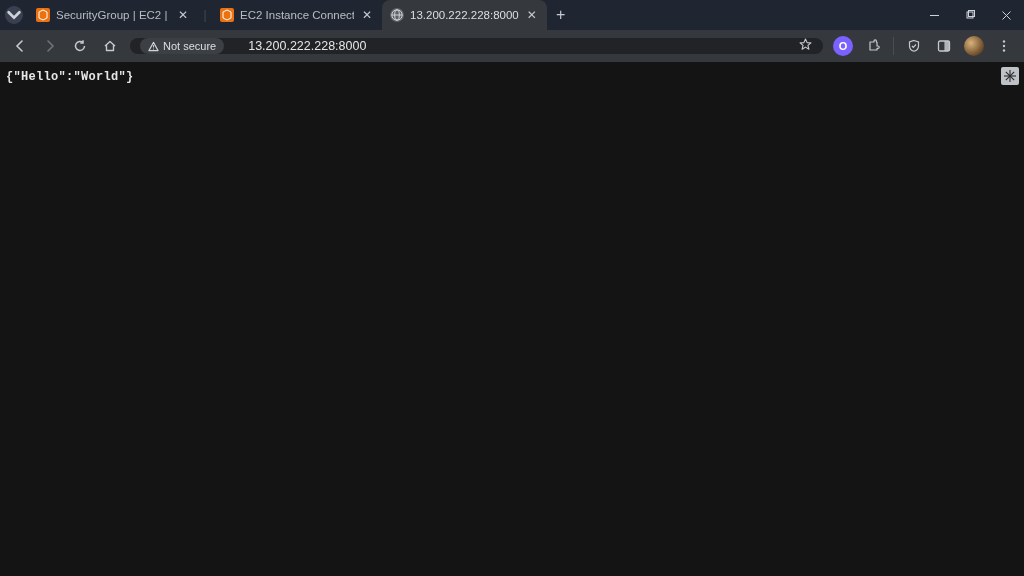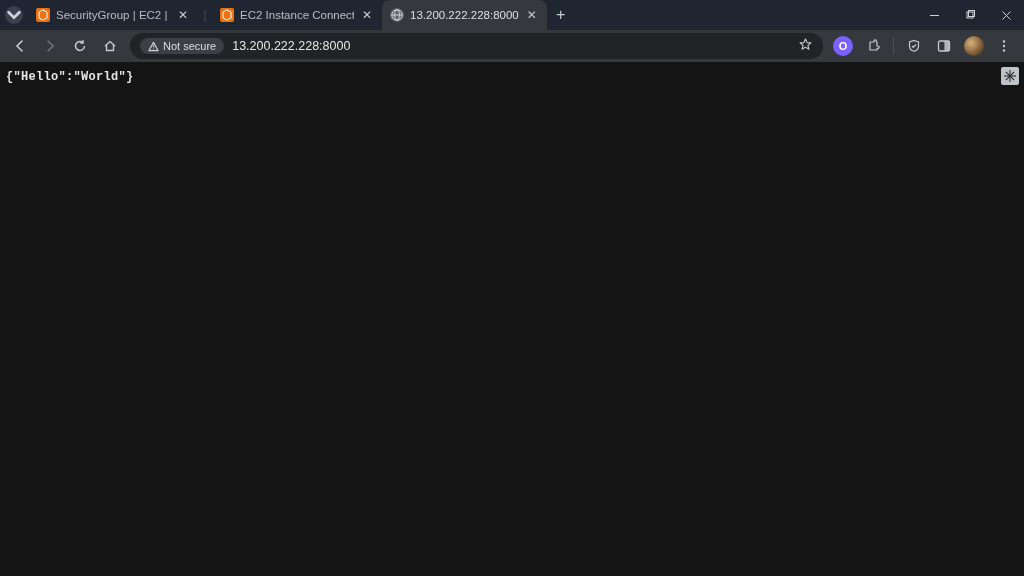--- a/index.html
+++ b/index.html
@@ -33,21 +33,21 @@
   .tabstrip .spacer{flex:1;}
   .win-controls{display:flex;align-items:center;}
   .win-btn{width:36px;height:30px;display:flex;align-items:center;justify-content:center;color:var(--icon-dim);}
   .win-btn svg{width:11px;height:11px;}
 
   
   .toolbar{height:32px;background:var(--chrome-toolbar);display:flex;align-items:center;padding:0 6px;gap:2px;box-sizing:border-box;}
   .tbtn{width:28px;height:28px;display:flex;align-items:center;justify-content:center;color:var(--icon-dim);border-radius:14px;}
   .tbtn.disabled{opacity:0.4;}
   .tbtn svg{width:16px;height:16px;}
-  .addr{flex:1;height:26px;background:var(--chrome-addr);border-radius:13px;display:flex;align-items:center;padding:0 10px;gap:8px;color:var(--text-light);margin:0 4px;}
+  .addr{flex:1;height:16px;background:var(--chrome-addr);border-radius:13px;display:flex;align-items:center;padding:0 10px;gap:24px;color:var(--text-light);margin:0 4px;}
   .sec-chip{display:flex;align-items:center;gap:4px;background:#3c3f43;border-radius:10px;padding:2px 8px;font-size:11px;color:var(--text-light);}
   .sec-chip svg{width:11px;height:11px;}
   .addr .url{flex:1;font-size:12.5px;color:#e6e6e6;white-space:nowrap;overflow:hidden;}
   .addr .star{color:var(--icon-dim);}
   .toolbar .right-icons{display:flex;align-items:center;gap:2px;}
   .ext-badge{width:20px;height:20px;border-radius:50%;background:#7b61ff;display:flex;align-items:center;justify-content:center;color:#fff;font-size:11px;font-weight:bold;}
   .vdiv{width:1px;height:18px;background:var(--divider);margin:0 4px;}
   .avatar{width:20px;height:20px;border-radius:50%;background:radial-gradient(circle at 35% 35%, #d8b27a 0%, #6b4a2a 70%, #3b2a18 100%);}
 
   

